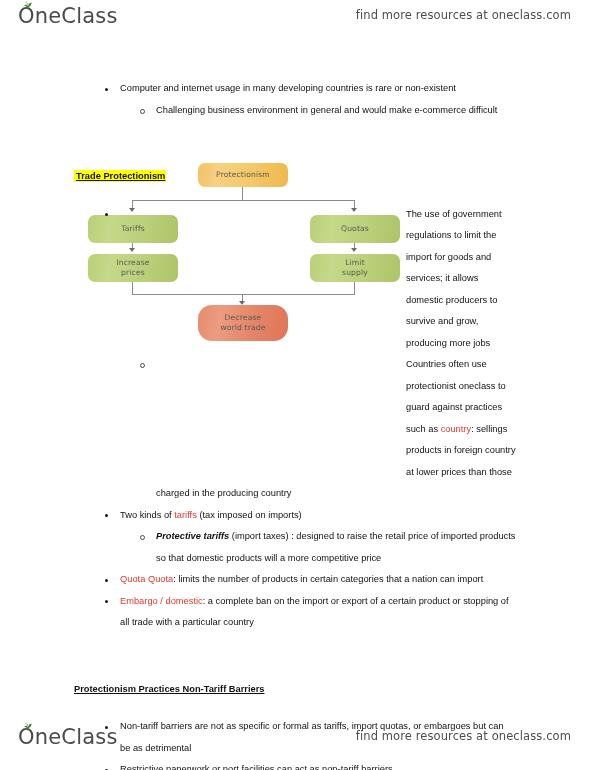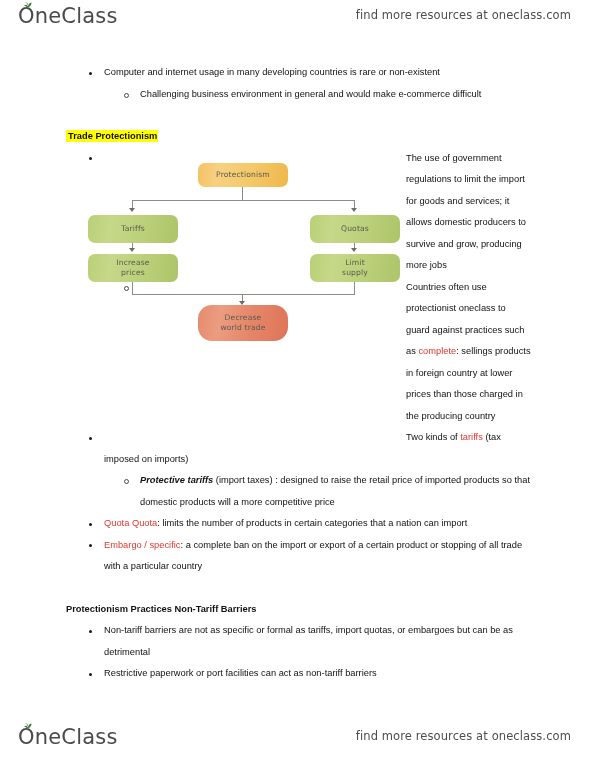--- a/index.html
+++ b/index.html
@@ -50,23 +50,23 @@
 
   
   .content{
     position:absolute;
     left:66px;top:62px;
     width:466px;
     font-size:9.3px;
     line-height:21.5px;
     color:#111;
   }
-  .content p{margin:0;}
-
-  ul.lvl{list-style:none;margin:0;padding:0;}
+  .content p{margin:8px;text-decoration:underline;}
+
+  ul.lvl{list-style:none;margin:16px;padding:0;}
   li.b1,li.b2{position:relative;margin:0;}
   li.b1{padding-left:38px;}
   li.b2{padding-left:74px;}
   li.b1::before{
     content:"";
     position:absolute;left:23px;top:9.5px;
     width:3.4px;height:3.4px;border-radius:50%;
     background:#1a1a1a;
   }
   li.b2::before{
@@ -212,33 +212,33 @@
       <span class="hl">Trade Protectionism</span>
     </p>
 
     <div class="figure-float"></div>
 
     <ul class="lvl">
       <li class="b1">
         <span>The use of government regulations to limit the import for goods and services; it allows domestic producers to survive and grow, producing more jobs</span>
       </li>
       <li class="b2">
-        <span>Countries often use protectionist oneclass to guard against practices such as </span><span class="red">complete</span><span>: sellings products in foreign country at lower prices than those charged in the producing country</span>
+        <span>Countries often use protectionist oneclass to guard against practices such as </span><span class="red">country</span><span>: sellings products in foreign country at lower prices than those charged in the producing country</span>
       </li>
       <li class="b1">
         <span>Two kinds of </span><span class="red">tariffs</span><span> (tax imposed on imports)</span>
       </li>
       <li class="b2">
         <span class="ital">Protective tariffs</span><span> (import taxes) : designed to raise the retail price of imported products so that domestic products will a more competitive price</span>
       </li>
       <li class="b1">
         <span class="red">Quota Quota</span><span>: limits the number of products in certain categories that a nation can import</span>
       </li>
       <li class="b1">
-        <span class="red">Embargo / specific</span><span>: a complete ban on the import or export of a certain product or stopping of all trade with a particular country</span>
+        <span class="red">Embargo / domestic</span><span>: a complete ban on the import or export of a certain product or stopping of all trade with a particular country</span>
       </li>
     </ul>
 
     <div class="spacer-md"></div>
 
     <p class="heading-plain">Protectionism Practices Non-Tariff Barriers</p>
 
     <ul class="lvl">
       <li class="b1">
         <span>Non-tariff barriers are not as specific or formal as tariffs, import quotas, or embargoes but can be as detrimental</span>

